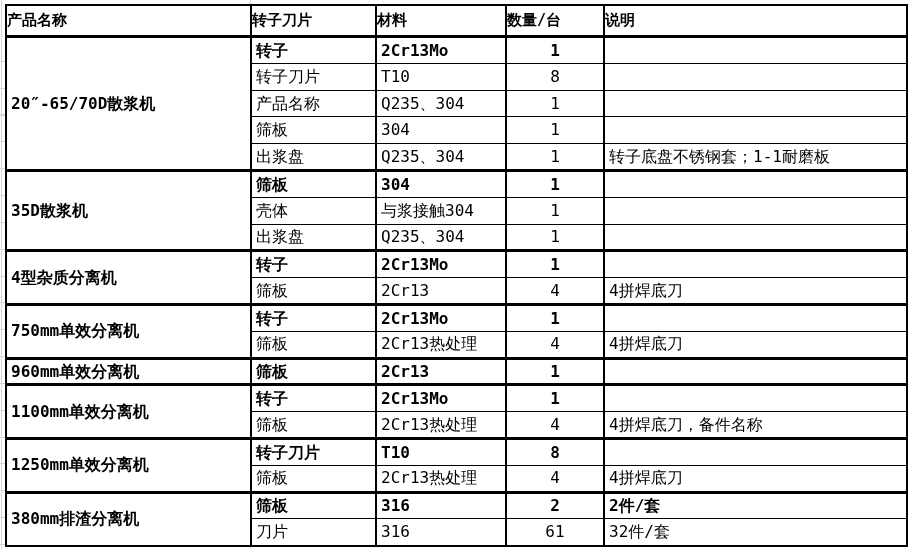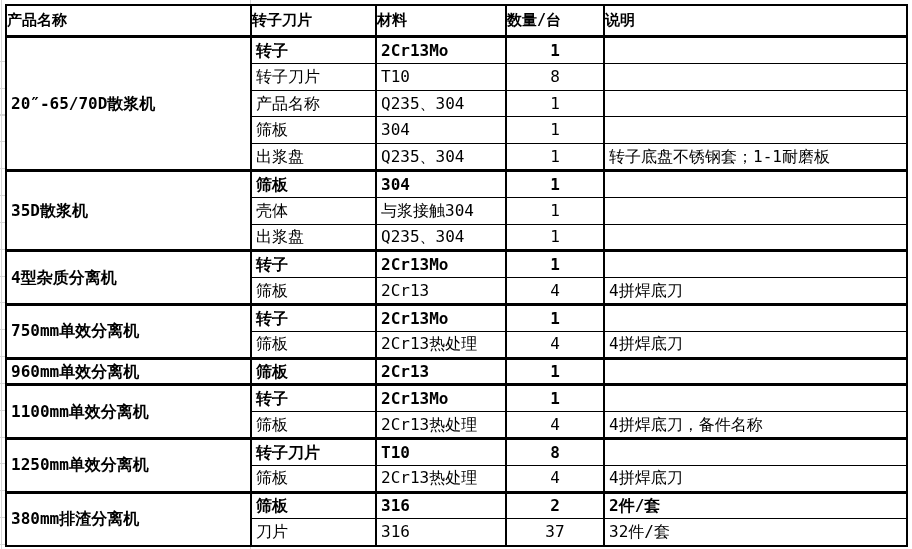--- a/index.html
+++ b/index.html
@@ -211,18 +211,18 @@
       <tr class="group-start">
         <td class="product" rowspan="2">380mm排渣分离机</td>
         <td>筛板</td>
         <td>316</td>
         <td class="qty">2</td>
         <td>2件/套</td>
       </tr>
       <tr>
         <td>刀片</td>
         <td>316</td>
-        <td class="qty">37</td>
+        <td class="qty">61</td>
         <td>32件/套</td>
       </tr>
     </tbody>
   </table>
 </div>
 
 </body></html>

